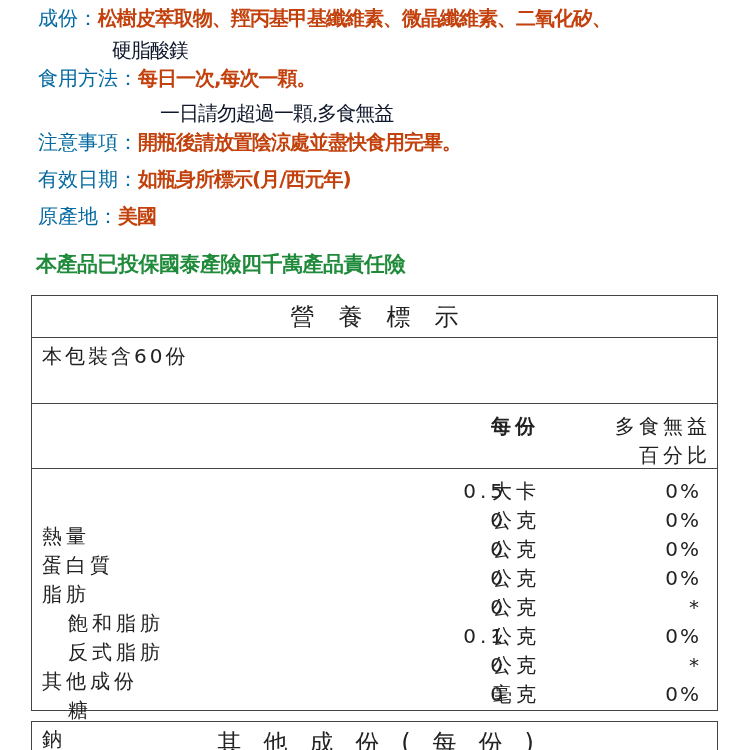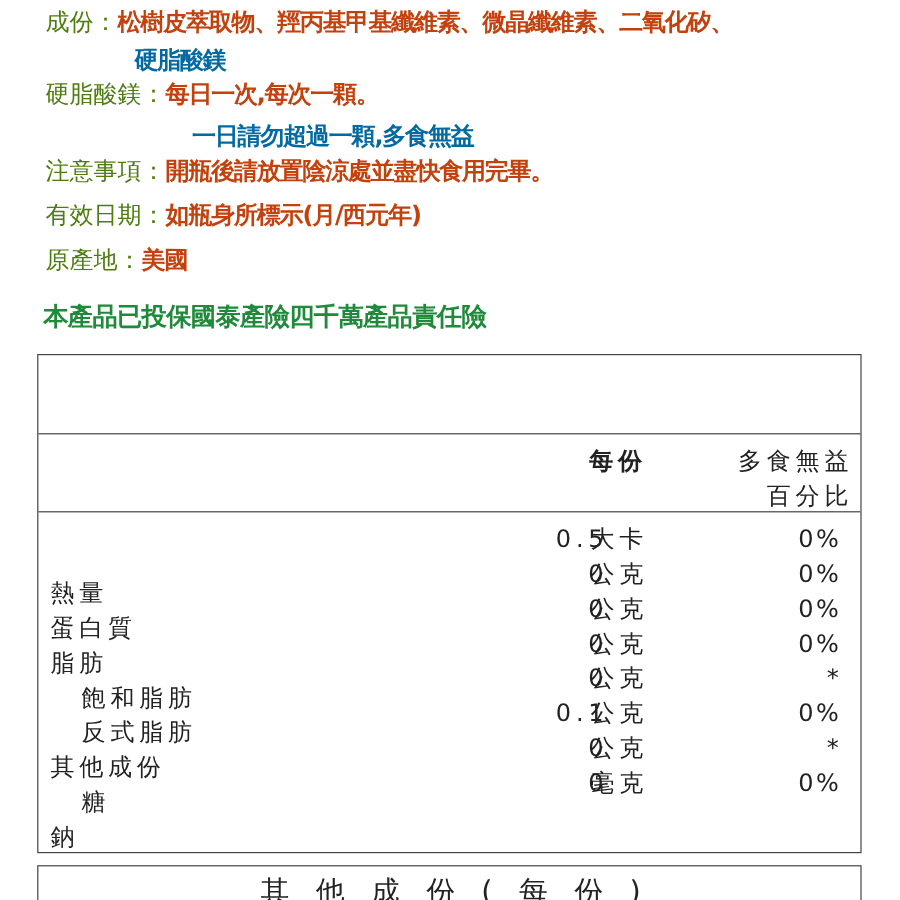--- a/index.html
+++ b/index.html
@@ -2,23 +2,23 @@
 <html><head>
 <meta charset="utf-8">
 <style>
   html, body { margin: 0; padding: 0; }
   body {
     width: 750px; height: 750px; overflow: hidden; background: #ffffff;
     font-family: "DejaVu Sans", "Liberation Sans", sans-serif; color: #222;
     position: relative;
   }
   .info-row { position: absolute; left: 38px; font-size: 20px; line-height: 28px; white-space: nowrap; }
-  .info-label { color: #4d7c0f; font-weight: normal; }
+  .info-label { color: #0369a1; font-weight: normal; }
   .info-value { color: #c2410c; font-weight: bold; letter-spacing: -1px; }
-  .cont { position: absolute; font-size: 20px; line-height: 28px; color: #0369a1; font-weight: bold; letter-spacing: -1px; white-space: nowrap; }
+  .cont { position: absolute; font-size: 20px; line-height: 28px; color: #0f172a; font-weight: normal; letter-spacing: -1px; white-space: nowrap; }
   .insurance { position: absolute; left: 36px; top: 250px; font-size: 21px; font-weight: bold; color: #1e8a3a; letter-spacing: -0.5px; white-space: nowrap; }
 
   .table { position: absolute; left: 31px; width: 687px; border: 1.5px solid #444; box-sizing: border-box; }
   .nt { top: 295px; height: 416px; }
   .tcell { border-bottom: 1.5px solid #444; box-sizing: border-box; position: relative; }
   .title-cell { height: 42px; text-align: center; font-size: 24px; line-height: 42px; letter-spacing: 24px; padding-left: 24px; color: #222; }
   .serving-cell { height: 66px; padding: 4px 0 0 10px; font-size: 20px; line-height: 28px; letter-spacing: 3px; color: #222; }
   .header-cell { height: 65px; font-size: 20px; line-height: 29px; color: #222; }
   .hdr-per { position: absolute; right: 178px; top: 8px; letter-spacing: 4px; font-weight: bold; }
   .hdr-dv { position: absolute; right: 6px; top: 8px; text-align: right; letter-spacing: 4px; }
@@ -34,40 +34,42 @@
 </style>
 </head>
 <body>
 
 <div class="info-row" style="top:4px;">
   <span class="info-label">成份：</span><span class="info-value">松樹皮萃取物、羥丙基甲基纖維素、微晶纖維素、二氧化矽、</span>
 </div>
 <div class="cont" style="left:112px; top:36px;">硬脂酸鎂</div>
 
 <div class="info-row" style="top:64px;">
-  <span class="info-label">硬脂酸鎂：</span><span class="info-value">每日一次,每次一顆。</span>
+  <span class="info-label">食用方法：</span><span class="info-value">每日一次,每次一顆。</span>
 </div>
 <div class="cont" style="left:160px; top:99px;">一日請勿超過一顆,多食無益</div>
 
 <div class="info-row" style="top:128px;">
   <span class="info-label">注意事項：</span><span class="info-value">開瓶後請放置陰涼處並盡快食用完畢。</span>
 </div>
 
 <div class="info-row" style="top:165px;">
   <span class="info-label">有效日期：</span><span class="info-value">如瓶身所標示(月/西元年)</span>
 </div>
 
 <div class="info-row" style="top:202px;">
   <span class="info-label">原產地：</span><span class="info-value">美國</span>
 </div>
 
 <div class="insurance">本產品已投保國泰產險四千萬產品責任險</div>
 
 <div class="table nt">
+  <div class="tcell title-cell">營養標示</div>
   <div class="tcell serving-cell">
+    <div>本包裝含60份</div>
   </div>
   <div class="tcell header-cell">
     <span class="hdr-per">每份</span>
     <div class="hdr-dv">
       <div>多食無益</div>
       <div>百分比</div>
     </div>
   </div>
   <div class="rows">
     <div class="nrow">

